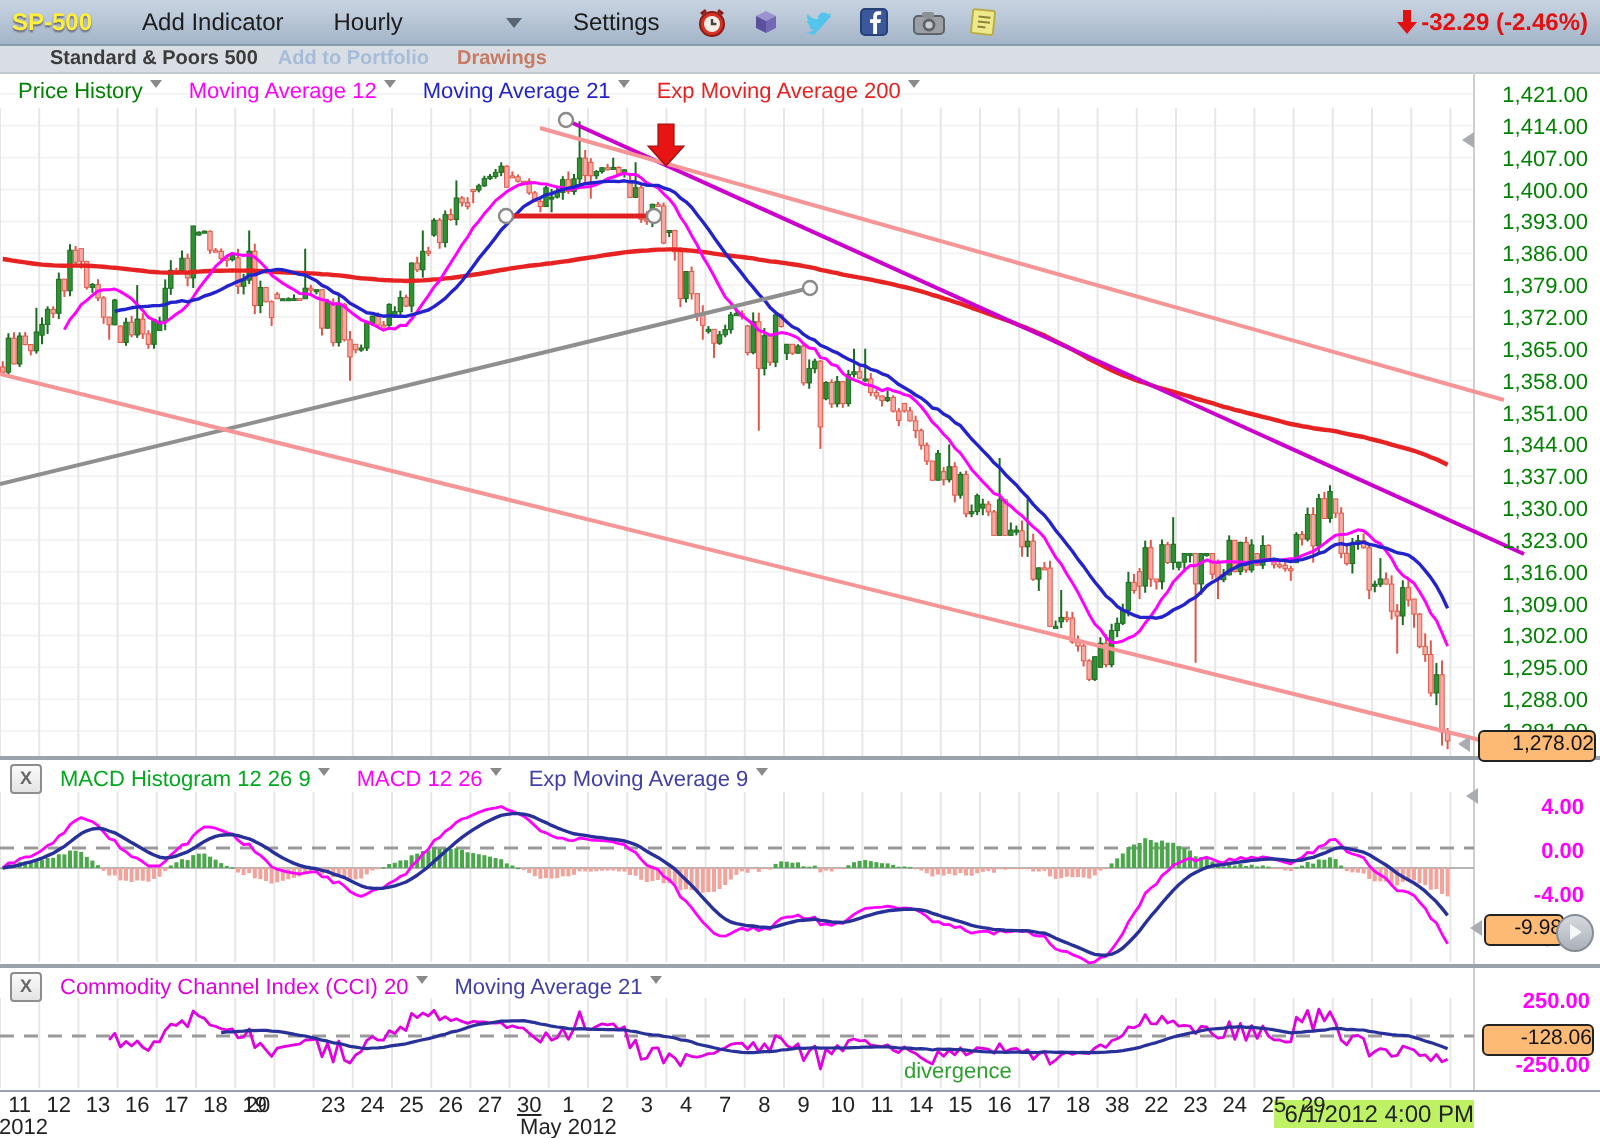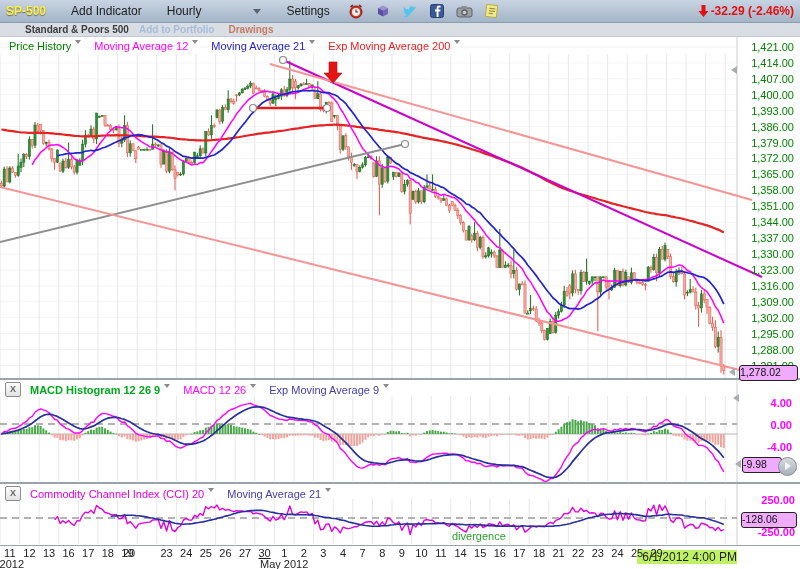--- a/index.html
+++ b/index.html
@@ -31,22 +31,22 @@
   .sep{position:absolute;left:0;width:800px;background:#9aa2ab;}
   
   .legend{position:absolute;display:flex;align-items:center;font-size:11px;white-space:nowrap;z-index:5;}
   .legend .item{display:flex;align-items:flex-start;margin-right:13px;cursor:pointer;}
   #main-legend{left:9px;top:40px;}
   #macd-legend{left:5px;top:382px;}
   #cci-legend{left:5px;top:486px;}
   .xbtn{width:14px;height:13px;border:1px solid #8d8d8d;border-radius:2px;background:linear-gradient(#fbfbfb,#e3e3e3);
     color:#666;font-size:9px;font-weight:bold;text-align:center;line-height:12px;margin-right:9px;cursor:pointer;}
   
-  .badge{position:absolute;background:#f0abfc;border:1px solid #222;border-radius:3px;color:#111;
-    font-size:10.5px;text-align:left;line-height:13px;z-index:6;}
+  .badge{position:absolute;background:#fdba74;border:1px solid #222;border-radius:3px;color:#111;
+    font-size:10.5px;text-align:right;line-height:13px;z-index:6;}
   .ltri{position:absolute;width:0;height:0;border-top:4px solid transparent;border-bottom:4px solid transparent;
     border-right:6px solid #a9adb2;z-index:6;}
   #scroll-right-btn{position:absolute;left:778px;top:457px;width:17px;height:17px;border-radius:50%;
     background:linear-gradient(#d6dadf,#aab1b9);border:1px solid #868d96;z-index:6;cursor:pointer;}
   #scroll-right-btn i{position:absolute;left:6px;top:4px;width:0;height:0;border-top:4px solid transparent;
     border-bottom:4px solid transparent;border-left:6px solid #f4f6f8;}
   #divergence{position:absolute;left:452px;top:530px;font-size:11px;z-index:5;}
   
   #xaxis{position:absolute;left:0;top:546px;width:800px;height:23px;font-size:11px;color:#222;}
   #xaxis .d{position:absolute;top:1px;transform:translateX(-50%);}
@@ -1121,21 +1121,21 @@
       </span>
     <span class="item">
         <span style="color: rgb(230, 34, 34);">Exp Moving Average 200</span>
         <span class="caret sm"></span>
       </span>
   </div>
 
   <div id="macd-legend" class="legend">
     <span class="xbtn">X</span>
     <span class="item">
-        <span style="color: rgb(0, 168, 30); font-weight: bold;">MACD Histogram 12 26 9</span>
+        <span style="color: rgb(0, 168, 30);">MACD Histogram 12 26 9</span>
         <span class="caret sm"></span>
       </span>
     <span class="item">
         <span style="color: rgb(255, 0, 255);">MACD 12 26</span>
         <span class="caret sm"></span>
       </span>
     <span class="item">
         <span style="color: rgb(64, 64, 168);">Exp Moving Average 9</span>
         <span class="caret sm"></span>
       </span>
@@ -1189,21 +1189,21 @@
       <span class="d" style="left: 362.6px;">7</span>
       <span class="d" style="left: 382.2px;">8</span>
       <span class="d" style="left: 401.8px;">9</span>
       <span class="d" style="left: 421.4px;">10</span>
       <span class="d" style="left: 441px;">11</span>
       <span class="d" style="left: 460.6px;">14</span>
       <span class="d" style="left: 480.2px;">15</span>
       <span class="d" style="left: 499.8px;">16</span>
       <span class="d" style="left: 519.4px;">17</span>
       <span class="d" style="left: 539px;">18</span>
-      <span class="d" style="left: 558.6px;">21</span>
+      <span class="d" style="left: 558.6px;">38</span>
       <span class="d" style="left: 578.2px;">22</span>
       <span class="d" style="left: 597.8px;">23</span>
       <span class="d" style="left: 617.4px;">24</span>
       <span class="d" style="left: 637px;">25</span>
       <span class="d" style="left: 656.6px;">29</span>
       <span class="yr" style="left: 11.8px;">2012</span>
       <span class="yr" style="left: 284.2px;">May 2012</span>
     </div>
 
 </div>

